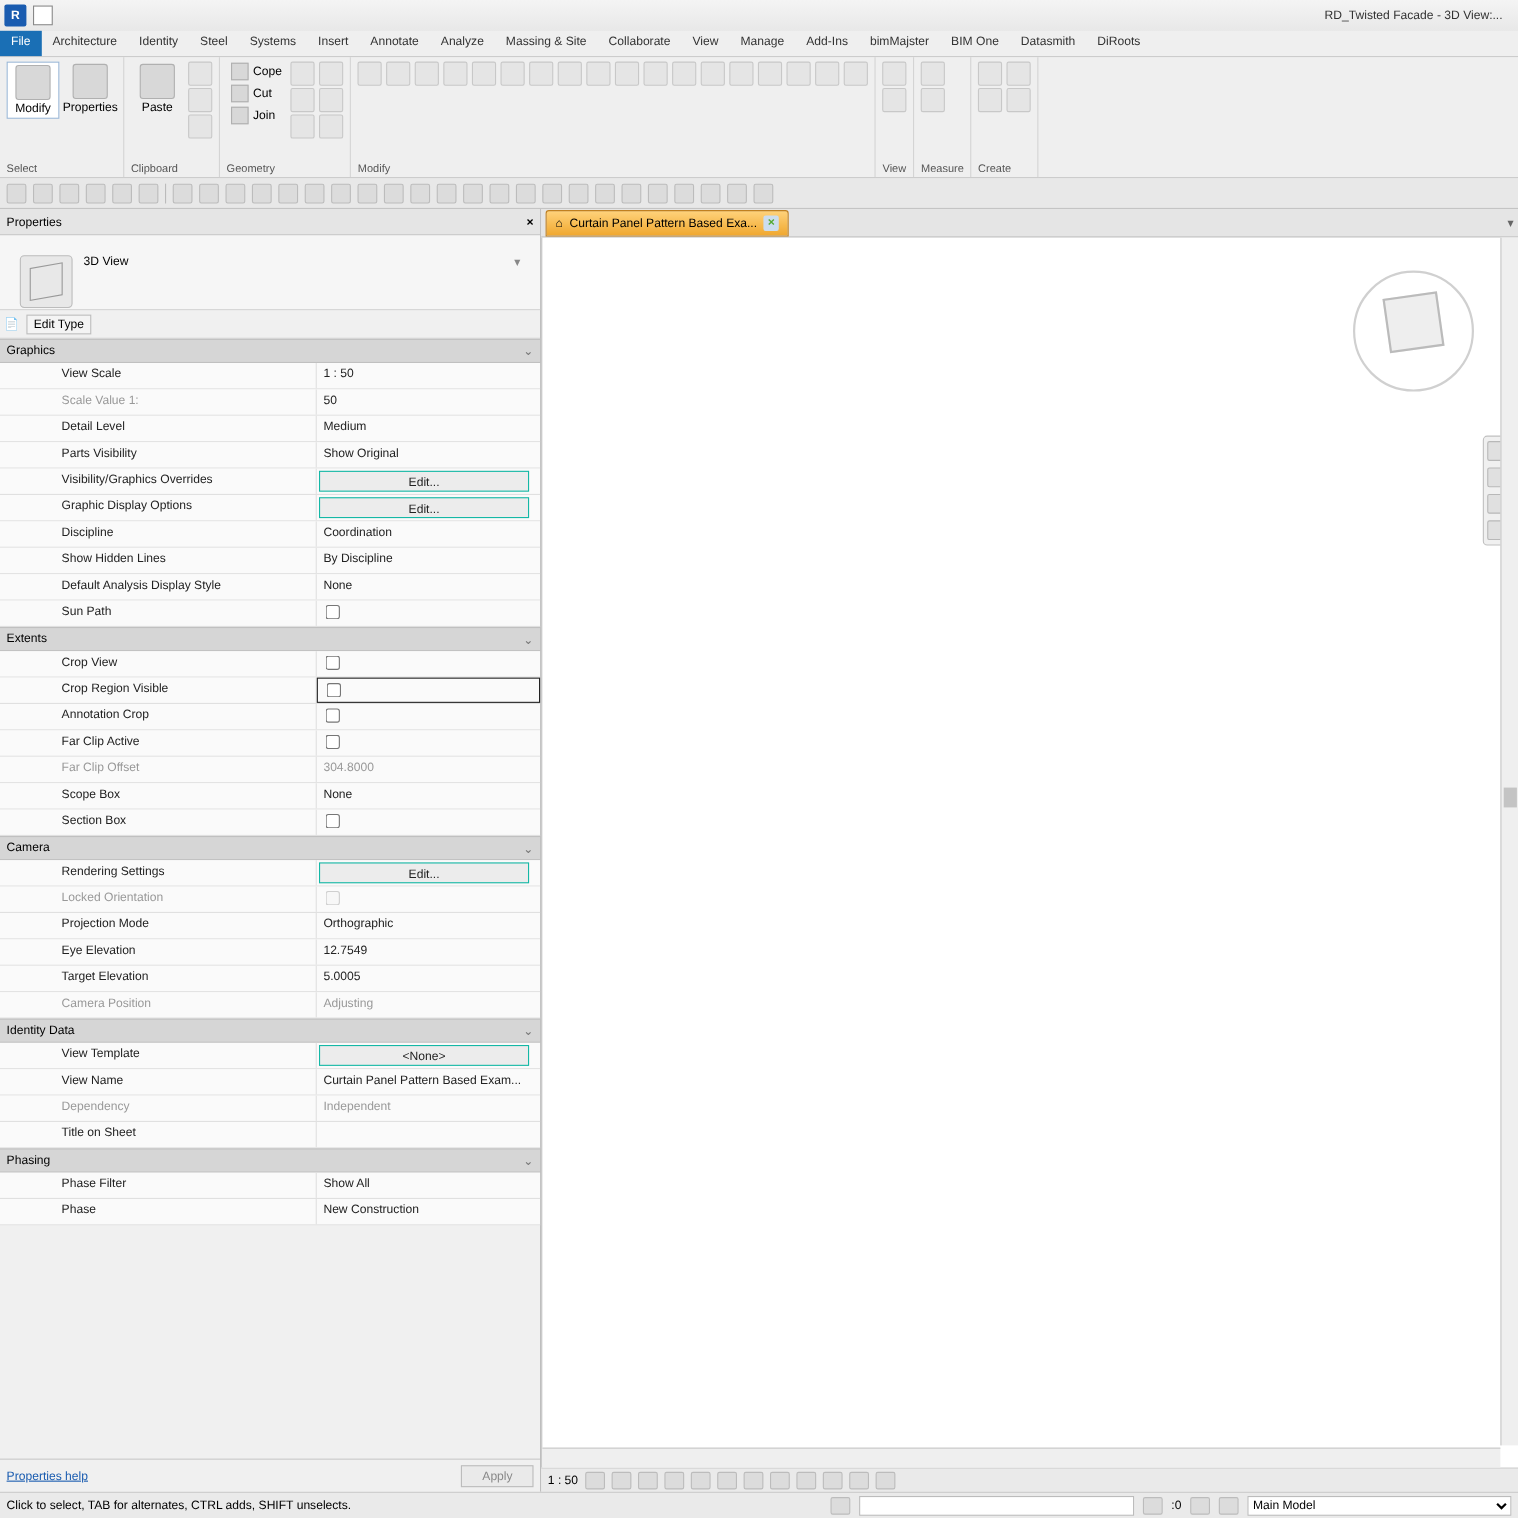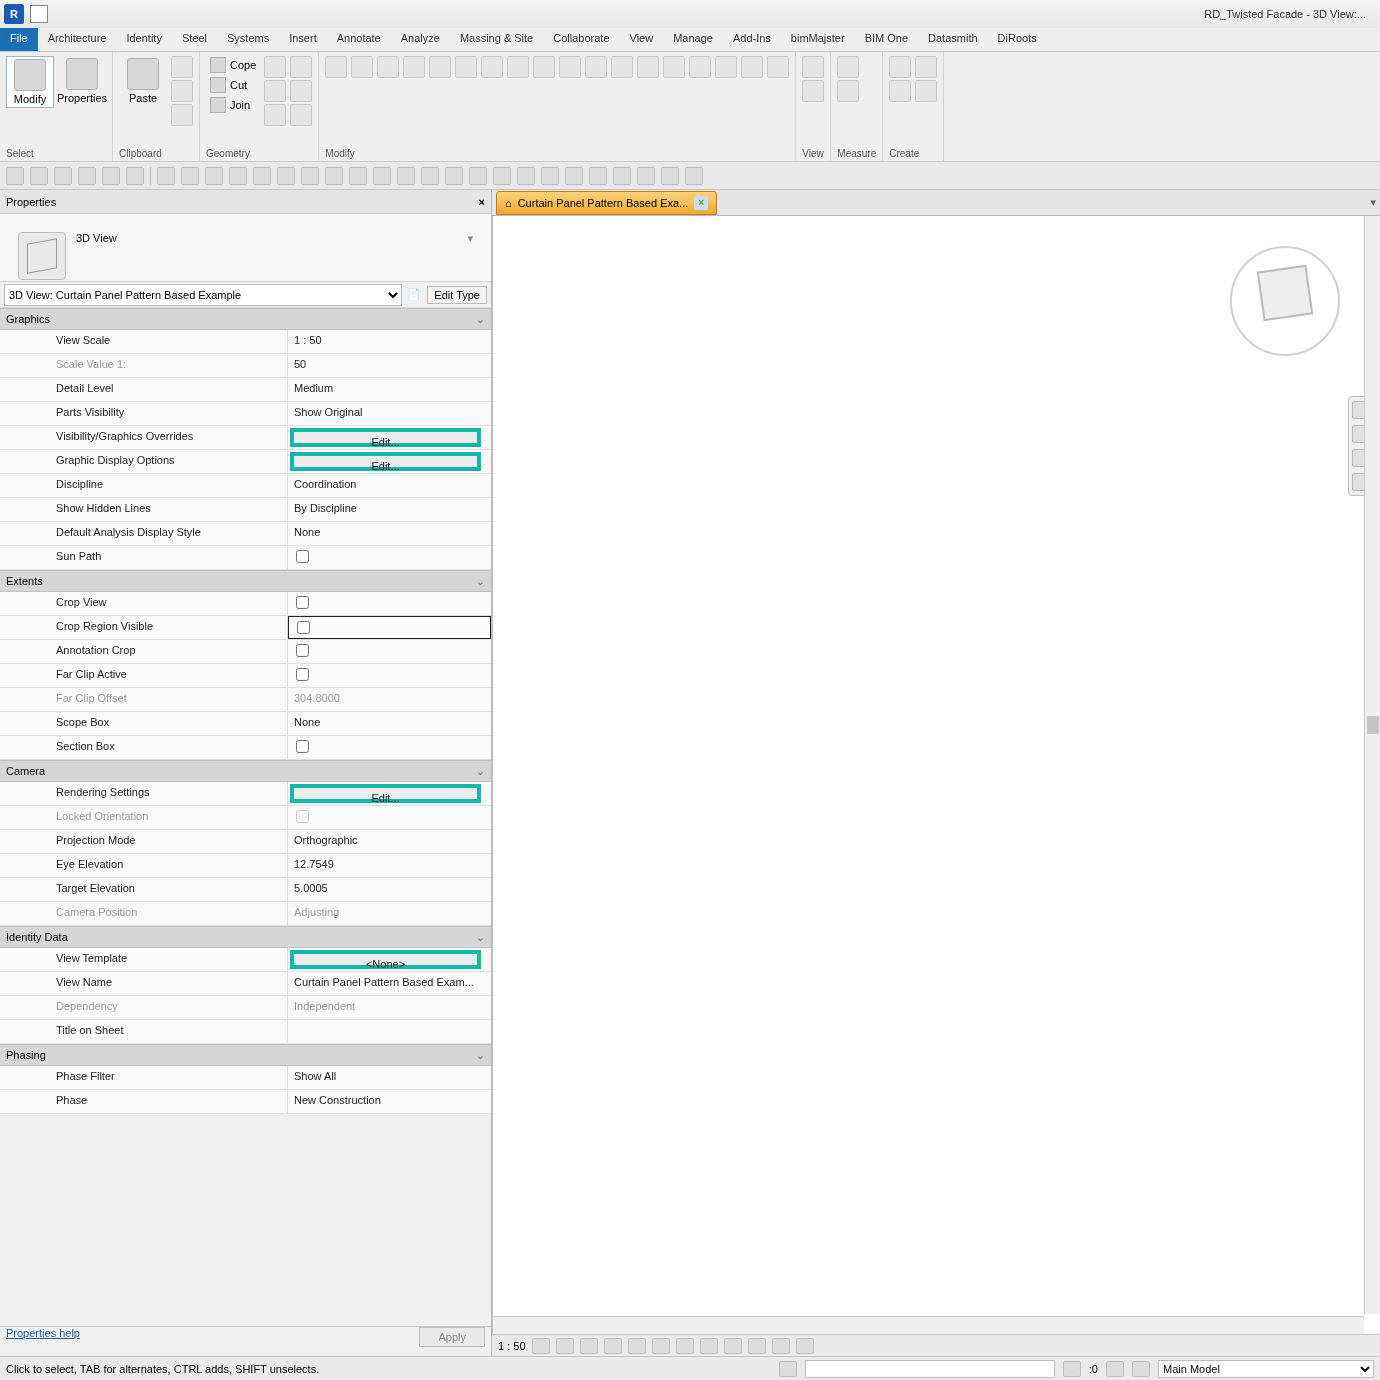--- a/index.html
+++ b/index.html
@@ -47,25 +47,25 @@
 .instance-row { height: 26px; display: flex; align-items: center; padding: 0 4px; gap: 6px; border-bottom: 1px solid #d8d8d8; }
 .instance-row select { flex: 1; height: 22px; background: #fff; border: 1px solid #bcbcbc; font-size: 11px; }
 .edit-type { padding: 2px 6px; border: 1px solid #bcbcbc; background: #f4f4f4; }
 
 .group-hdr { height: 22px; background: #d6d6d6; display: flex; align-items: center; padding: 0 6px; font-weight: 400; border-top: 1px solid #c0c0c0; border-bottom: 1px solid #c0c0c0; }
 .group-hdr .coll { margin-left: auto; color: #777; }
 .prop-row { height: 24px; display: flex; align-items: stretch; border-bottom: 1px solid #e0e0e0; background: #fafafa; padding-left: 48px; }
 .prop-row .k { width: 240px; padding: 4px 8px; border-right: 1px solid #e0e0e0; color: #222; }
 .prop-row .k.disabled { color: #999; }
 .prop-row .v { flex: 1; padding: 4px 6px; color: #222; position: relative; }
-.prop-row .v.btn { text-align: center; background: #ececec; border: 4px solid #14b8a6; margin: 2px 10px 2px 2px; }
+.prop-row .v.btn { text-align: center; background: #ececec; border: 1px solid #14b8a6; margin: 2px 10px 2px 2px; }
 .prop-row .v input[type=checkbox]{ margin-left: 2px; }
 .prop-row .v.selcell { border: 1px solid #222; }
 
-.props-footer { margin-top: auto; height: 30px; display: flex; align-items: flex-start; padding: 0 6px; border-top: 1px solid #c8c8c8; }
+.props-footer { margin-top: auto; height: 30px; display: flex; align-items: center; padding: 0 6px; border-top: 1px solid #c8c8c8; }
 .props-footer a { color: #1a5cb0; text-decoration: underline; }
 .props-footer .apply { margin-left: auto; padding: 3px 18px; border: 1px solid #bcbcbc; background: #eaeaea; color: #888; }
 
 
 .canvas-wrap { flex: 1; display: flex; flex-direction: column; }
 .doc-tabs { height: 26px; background: #e5e5e5; display: flex; align-items: center; border-bottom: 1px solid #b8b8b8; }
 .doc-tab { height: 24px; background: linear-gradient(#ffd27a,#f0a830); border: 1px solid #c08020; border-radius: 3px 3px 0 0; display: flex; align-items: center; padding: 0 8px; gap: 6px; margin-left: 4px; }
 .doc-tab .x { font-weight: bold; color: #5a3; background:#cde; width:14px; height:14px; text-align:center; line-height:13px; border-radius:2px; }
 .doc-tabs .drop { margin-left: auto; margin-right: 4px; color: #666; }
 .canvas { flex: 1; background: #fff; position: relative; border-left: 1px solid #c0c0c0; }
@@ -78,21 +78,21 @@
 .vscroll .thumb { position:absolute; top:500px; left:2px; width:12px; height:18px; background:#c4c4c4; }
 .hscroll { position:absolute; left:0; right:16px; bottom:0; height:18px; background:#efefef; border-top:1px solid #c8c8c8;}
 
 .view-status { height: 22px; background: #eaeaea; border-top: 1px solid #c8c8c8; display:flex; align-items:center; gap:6px; padding:0 6px;}
 .view-status .sb { width:18px; height:16px; background:#dcdcdc; border:1px solid #bcbcbc; border-radius:2px;}
 
 
 .statusbar { height: 24px; background: #eaeaea; border-top: 1px solid #c4c4c4; display: flex; align-items: center; padding: 0 6px; gap: 8px; }
 .statusbar .sbtn { width:18px; height:16px; background:#dcdcdc; border:1px solid #bcbcbc; border-radius:2px;}
 .statusbar input.search { width: 250px; height: 18px; border: 1px solid #bcbcbc; background:#fff; }
-.statusbar select { height: 18px; border: 1px solid #bcbcbc; background:#fff; width: 216px; }
+.statusbar select { height: 18px; border: 1px solid #bcbcbc; background:#fff; width: 240px; }
 </style>
 </head>
 <body>
 
 <div class="titlebar">
   <div class="logo">R</div>
   <div class="doc-icon"></div>
   <div class="title">RD_Twisted Facade - 3D View:...</div>
 </div>
 
@@ -274,21 +274,20 @@
     <div class="props-header">
       <span>Properties</span>
       <span class="close">×</span>
     </div>
     <div class="type-sel">
       <div class="thumb"></div>
       <span>3D View</span>
       <span class="dd">▾</span>
     </div>
     <div class="instance-row">
-      <select><option>3D View: Curtain Panel Pattern Based Example</option></select>
       <span>📄</span>
       <span class="edit-type">Edit Type</span>
     </div>
 
     <div class="group-hdr">
         <span>Graphics</span>
         <span class="coll">⌄</span>
       </div>
     <div class="prop-row">
         <div class="k">View Scale</div>

